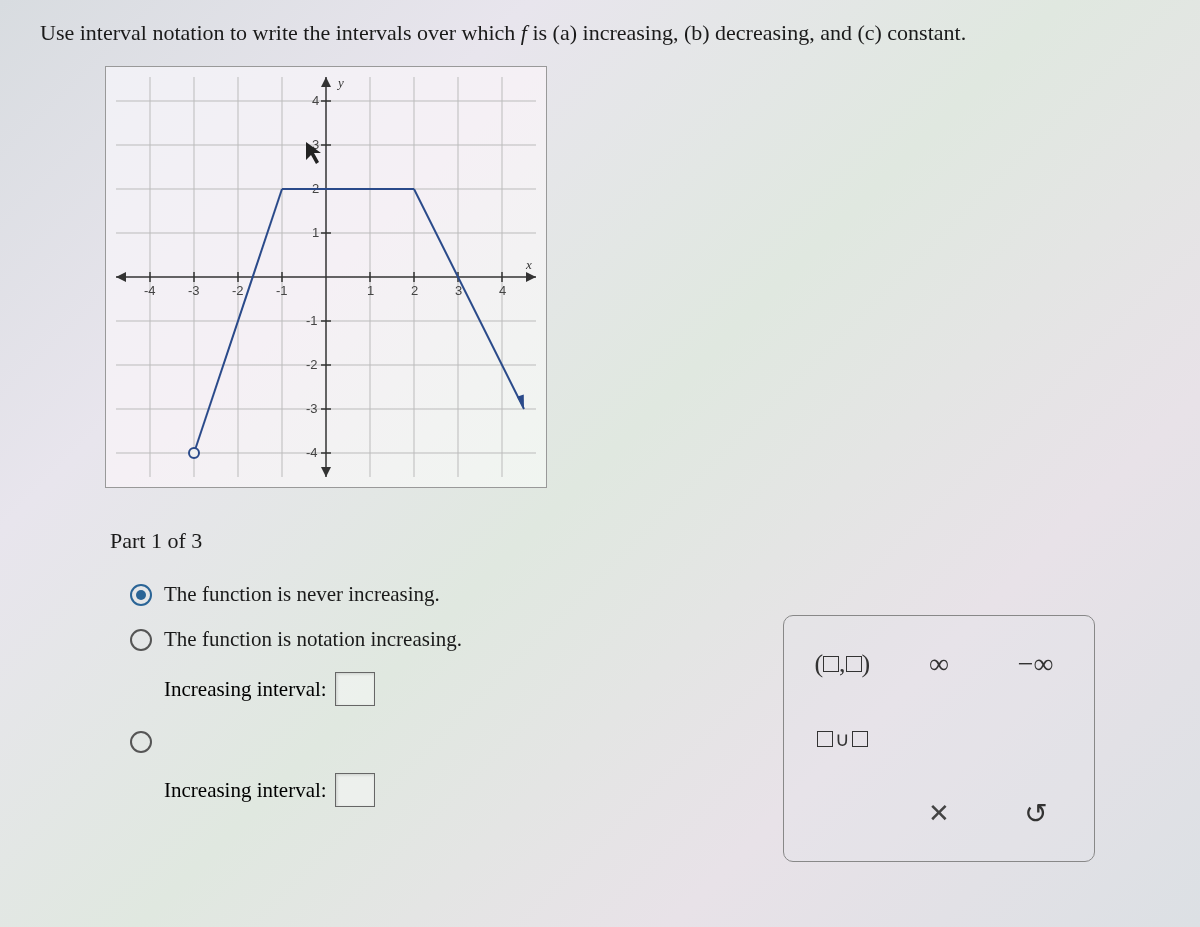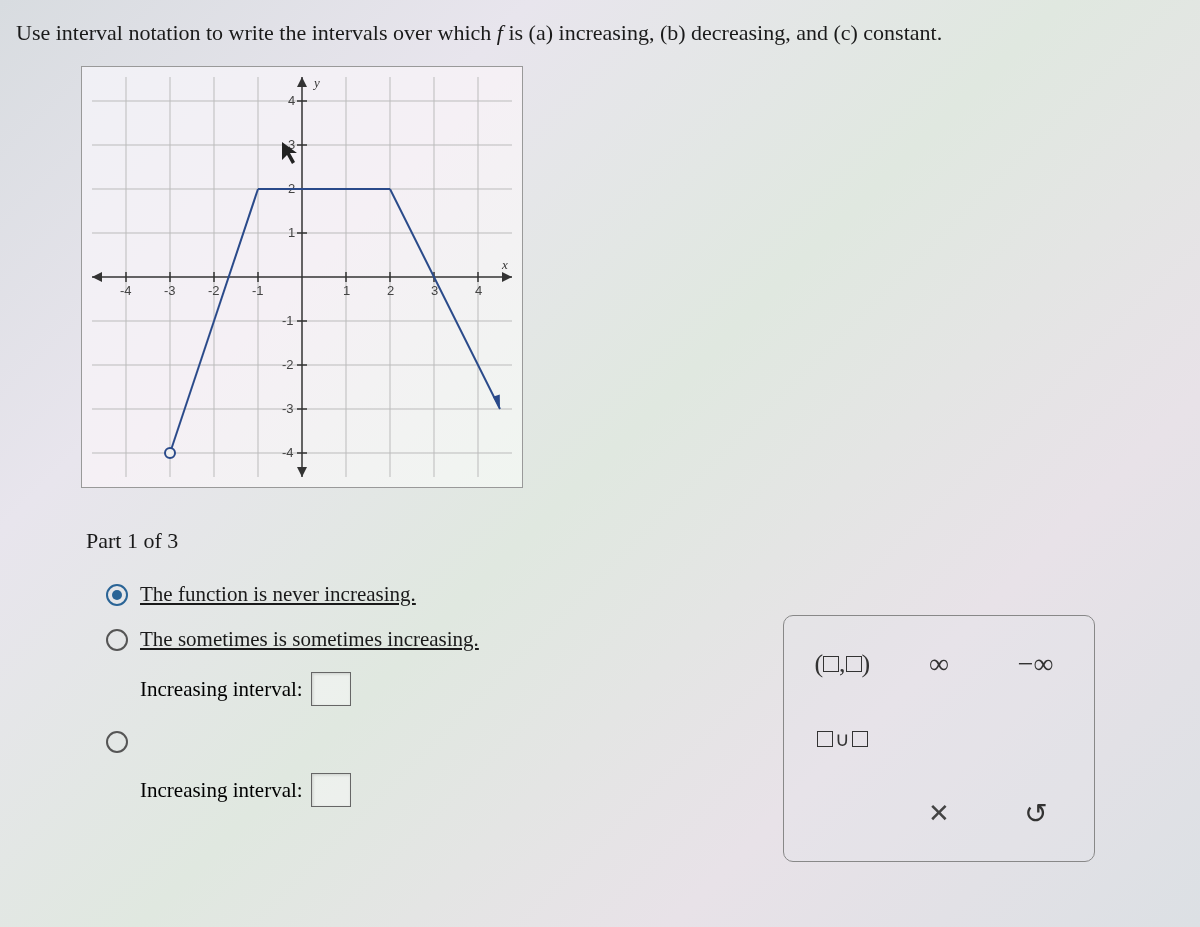--- a/index.html
+++ b/index.html
@@ -7,21 +7,21 @@
       padding: 0;
       font-family: Georgia, 'Times New Roman', serif;
       background: linear-gradient(135deg, #d8dce0 0%, #e8e5ed 25%, #e0e8e0 50%, #e8e2e8 75%, #dce0e4 100%);
       min-height: 927px;
       width: 1200px;
       overflow: hidden;
       position: relative;
     }
     
     .question-container {
-      padding: 20px 16px;
+      padding: 20px 40px;
     }
     
     .question-text {
       font-size: 22px;
       color: #1a1a1a;
       margin-bottom: 20px;
       font-style: normal;
     }
     
     .question-text .f-italic {
@@ -50,21 +50,20 @@
       margin-left: 90px;
       position: relative;
     }
     
     .option-row {
       display: flex;
       align-items: center;
       margin-bottom: 20px;
       font-size: 21px;
       color: #1a1a1a;
-      text-decoration: underline;
     }
     
     .radio {
       width: 18px;
       height: 18px;
       border: 2px solid #555;
       border-radius: 50%;
       margin-right: 12px;
       display: inline-flex;
       align-items: center;
@@ -300,21 +299,21 @@
   <div class="part-label">Part 1 of 3</div>
 
   <div class="options-container">
     <div class="option-row">
       <span class="radio selected"></span>
       <span>The function is never increasing.</span>
     </div>
 
     <div class="option-row">
       <span class="radio"></span>
-      <span>The sometimes is sometimes increasing.</span>
+      <span>The function is notation increasing.</span>
     </div>
     <div class="interval-label">
       <span>Increasing interval:</span>
       <span class="input-box"></span>
     </div>
 
     <div class="option-row">
       <span class="radio"></span>
     </div>
     <div class="interval-label">

